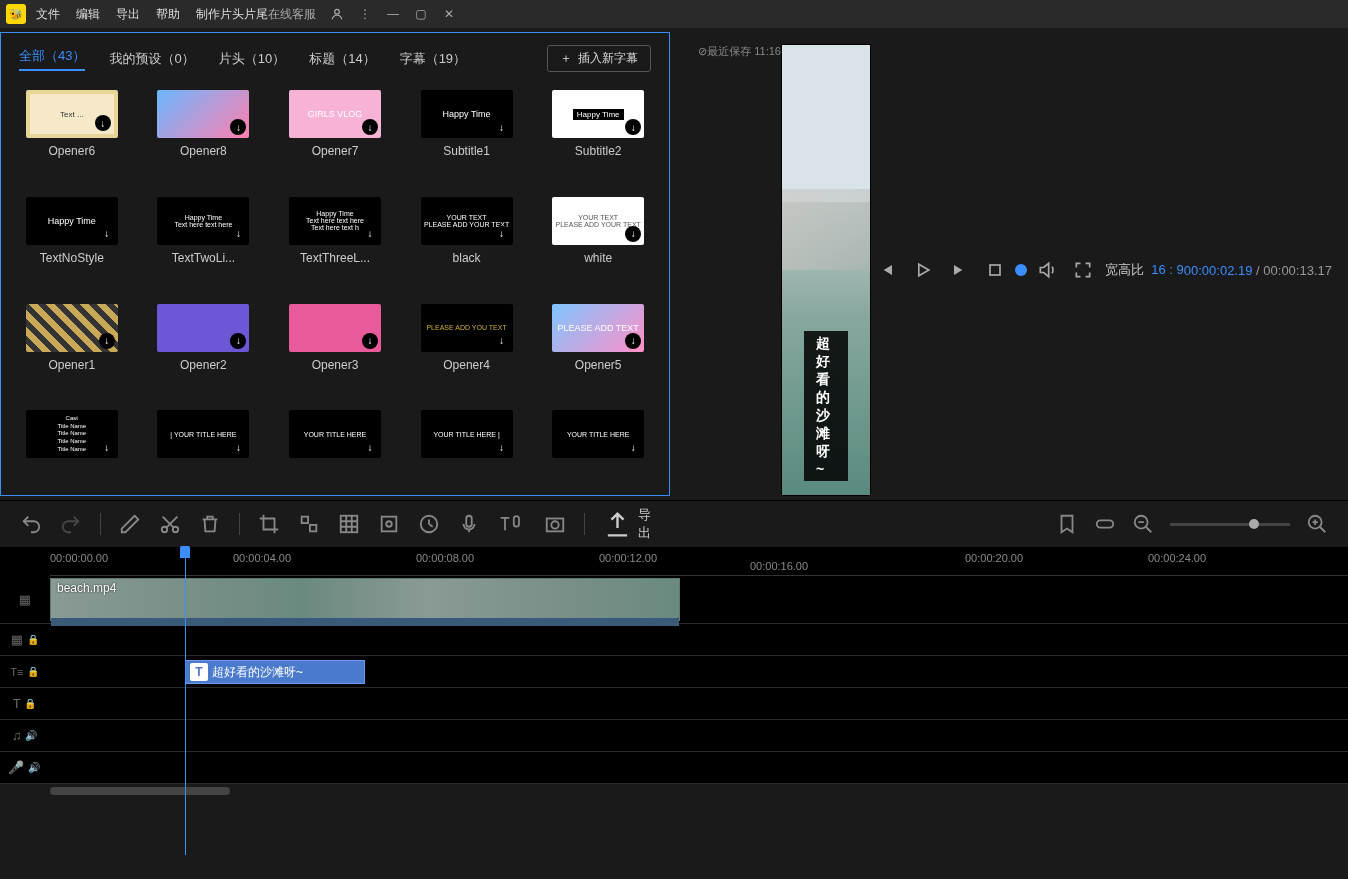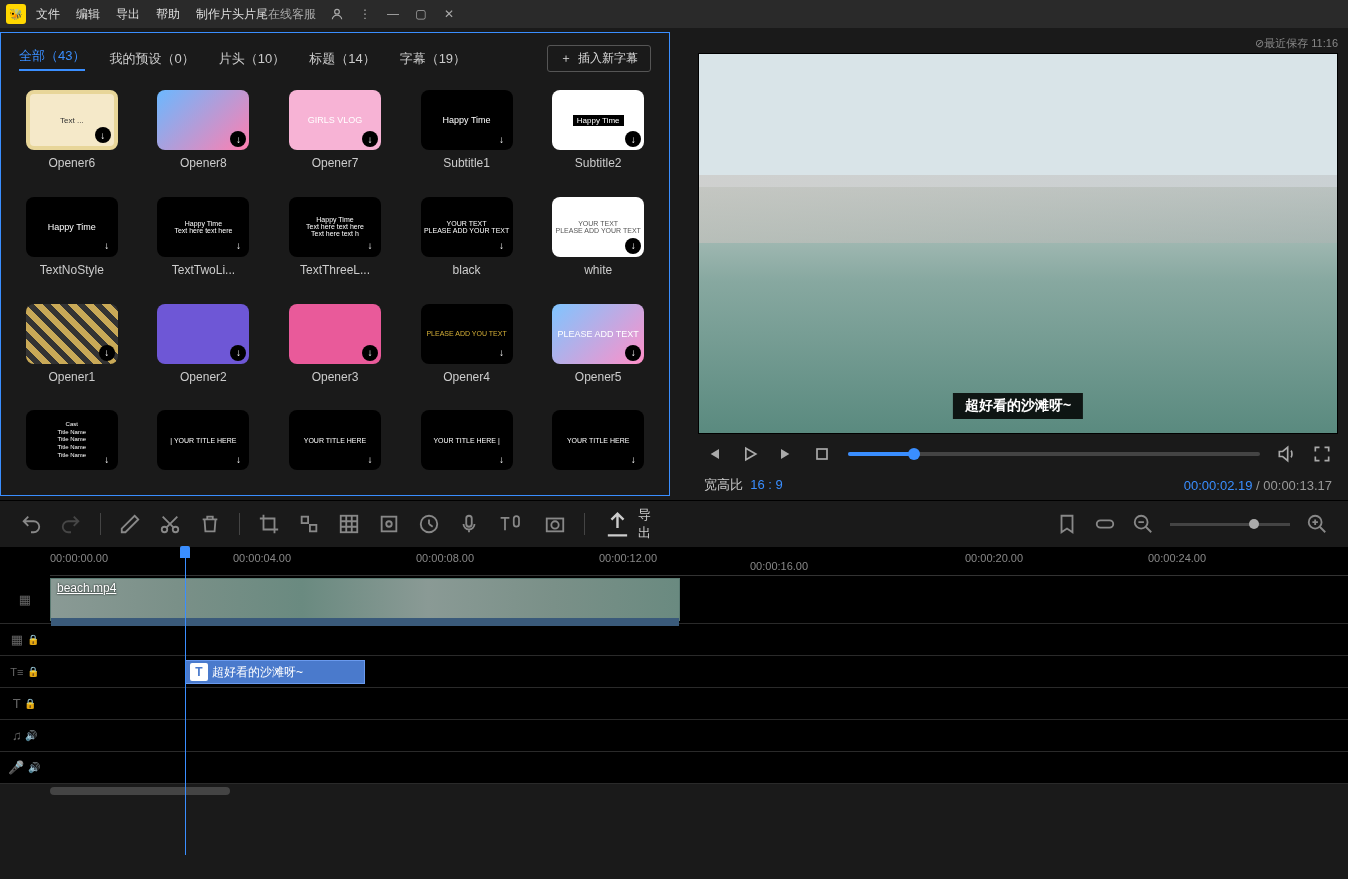--- a/index.html
+++ b/index.html
@@ -24,21 +24,21 @@
 
 
 .library { flex: 1; border: 1px solid #3a8eff; margin: 4px 18px 4px 0; background: #1a1a1a; display: flex; flex-direction: column; }
 .lib-tabs { display: flex; align-items: center; gap: 24px; padding: 12px 18px; font-size: 13px; }
 .lib-tab { color: #ccc; cursor: pointer; }
 .lib-tab.active { color: #3a8eff; border-bottom: 2px solid #3a8eff; padding-bottom: 4px; }
 .lib-addbtn { margin-left: auto; border: 1px solid #555; border-radius: 3px; padding: 4px 12px; font-size: 12px; color: #ddd; display: flex; align-items: center; gap: 6px; cursor: pointer; }
 
 .lib-grid { flex: 1; overflow-y: auto; padding: 6px 14px; display: grid; grid-template-columns: repeat(5, 1fr); gap: 14px 18px; }
 .lib-cell { display: flex; flex-direction: column; align-items: center; gap: 6px; cursor: pointer; }
-.thumb { width: 92px; height: 60px; border-radius: 8px; position: relative; display: flex; align-items: center; justify-content: center; font-size: 9px; color: #fff; text-align: center; overflow: hidden; }
+.thumb { width: 92px; height: 48px; border-radius: 2px; position: relative; display: flex; align-items: center; justify-content: center; font-size: 9px; color: #fff; text-align: center; overflow: hidden; }
 .thumb .dl { position: absolute; right: 3px; bottom: 3px; width: 16px; height: 16px; background: #000; border-radius: 50%; display: flex; align-items: center; justify-content: center; font-size: 10px; color: #fff; }
 .thumb-label { font-size: 12px; color: #ccc; white-space: nowrap; overflow: hidden; text-overflow: ellipsis; max-width: 92px; }
 
 
 .t-opener6 { background: linear-gradient(#f5e9c9, #f5e9c9); border: 4px solid #e8d699; }
 .t-opener6::after { content: "Text ..."; color: #333; font-size: 8px; }
 .t-opener7 { background: #f7b3d5; }
 .t-opener8 { background: linear-gradient(135deg, #6bb8ff, #ff7fb0); }
 .t-subtitle1 { background: #000; }
 .t-subtitle2 { background: #fff; color: #000; }
@@ -47,21 +47,21 @@
 .t-white { background: #fff; color: #555; font-size: 7px; }
 .t-op1 { background: repeating-linear-gradient(45deg,#c9a957,#c9a957 6px,#333 6px,#333 12px); }
 .t-op2 { background: #6e57d6; }
 .t-op3 { background: #e95a9a; }
 .t-op4 { background: #000; color: #d4af37; font-size: 7px; }
 .t-op5 { background: linear-gradient(135deg,#7fc5ff,#ff8fc8); }
 .t-cast { background: #000; font-size: 6px; line-height: 1.3; }
 .t-title1,.t-title2,.t-title3,.t-title4 { background: #000; font-size: 7px; }
 
 
-.preview { width: 660px; padding: 8px 10px 4px; background: #1a1a1a; display: flex; flex-direction: column; }
+.preview { width: 660px; padding: 16px 10px 4px; background: #1a1a1a; display: flex; flex-direction: row; }
 .save-info { text-align: right; font-size: 11px; color: #888; margin-bottom: 2px; }
 .video { flex: 1; background: linear-gradient(#d9e4e8 0%, #d9e4e8 35%, #bfccc8 35%, #87a8a0 60%, #5a8a7f 100%); border: 1px solid #000; position: relative; }
 .skyline { position: absolute; top: 32%; left: 0; right: 0; height: 18%; background: linear-gradient(90deg, rgba(200,195,190,0.6), rgba(180,180,180,0.4)); }
 .subtitle-ov { position: absolute; bottom: 14px; left: 50%; transform: translateX(-50%); background: rgba(0,0,0,0.85); color: #fff; padding: 4px 12px; font-size: 14px; font-weight: bold; }
 .player-ctrl { display: flex; align-items: center; gap: 16px; padding: 10px 6px; }
 .pbtn { width: 20px; height: 20px; display: flex; align-items: center; justify-content: center; color: #aaa; cursor: pointer; }
 .seek { flex: 1; height: 4px; background: #444; border-radius: 2px; position: relative; }
 .seek-fill { position: absolute; left: 0; top: 0; bottom: 0; width: 16%; background: #3a8eff; border-radius: 2px; }
 .seek-knob { position: absolute; left: 16%; top: 50%; transform: translate(-50%,-50%); width: 12px; height: 12px; background: #3a8eff; border-radius: 50%; }
 .player-info { display: flex; align-items: center; justify-content: space-between; font-size: 13px; padding: 2px 6px; }
@@ -84,21 +84,21 @@
 .ruler-tick { position: absolute; top: 4px; font-size: 11px; color: #888; }
 .playhead { position: absolute; top: 0; bottom: -280px; width: 1px; background: #3a8eff; z-index: 10; }
 .playhead::before { content: ""; position: absolute; top: -2px; left: -5px; width: 10px; height: 12px; background: #3a8eff; border-radius: 2px 2px 0 0; }
 
 .track { height: 48px; border-bottom: 1px solid #2a2a2a; display: flex; position: relative; }
 .track.thin { height: 32px; }
 .track-head { width: 50px; display: flex; align-items: center; justify-content: center; gap: 4px; color: #666; }
 .track-body { flex: 1; position: relative; }
 
 .clip-video { position: absolute; left: 0; top: 2px; bottom: 2px; width: 630px; background: linear-gradient(90deg, #8a9a95, #7a9088, #6a8a80, #8a9a95, #7a9088, #6a8a80); border: 1px solid #5a7a72; }
-.clip-video-label { position: absolute; left: 6px; top: 2px; font-size: 12px; color: #fff; text-shadow: 0 0 2px #000; text-decoration: underline; }
+.clip-video-label { position: absolute; left: 6px; top: 2px; font-size: 12px; color: #fff; text-shadow: 0 0 2px #000; }
 .clip-video-bar { position: absolute; left: 0; right: 0; bottom: -6px; height: 8px; background: #3a5a7a; }
 
 .clip-text { position: absolute; left: 135px; top: 4px; height: 24px; width: 180px; background: #4a7acc; border: 1px solid #6a9aee; display: flex; align-items: center; gap: 4px; padding: 0 4px; font-size: 12px; color: #fff; }
 .clip-text-icon { width: 18px; height: 18px; background: #fff; color: #4a7acc; display: flex; align-items: center; justify-content: center; font-weight: bold; border-radius: 2px; }
 
 .hscroll { height: 14px; background: #1a1a1a; display: flex; align-items: center; padding: 0 50px; }
 .hscroll-track { width: 180px; height: 8px; background: #444; border-radius: 4px; }
 
 svg { width: 100%; height: 100%; }
 </style>

